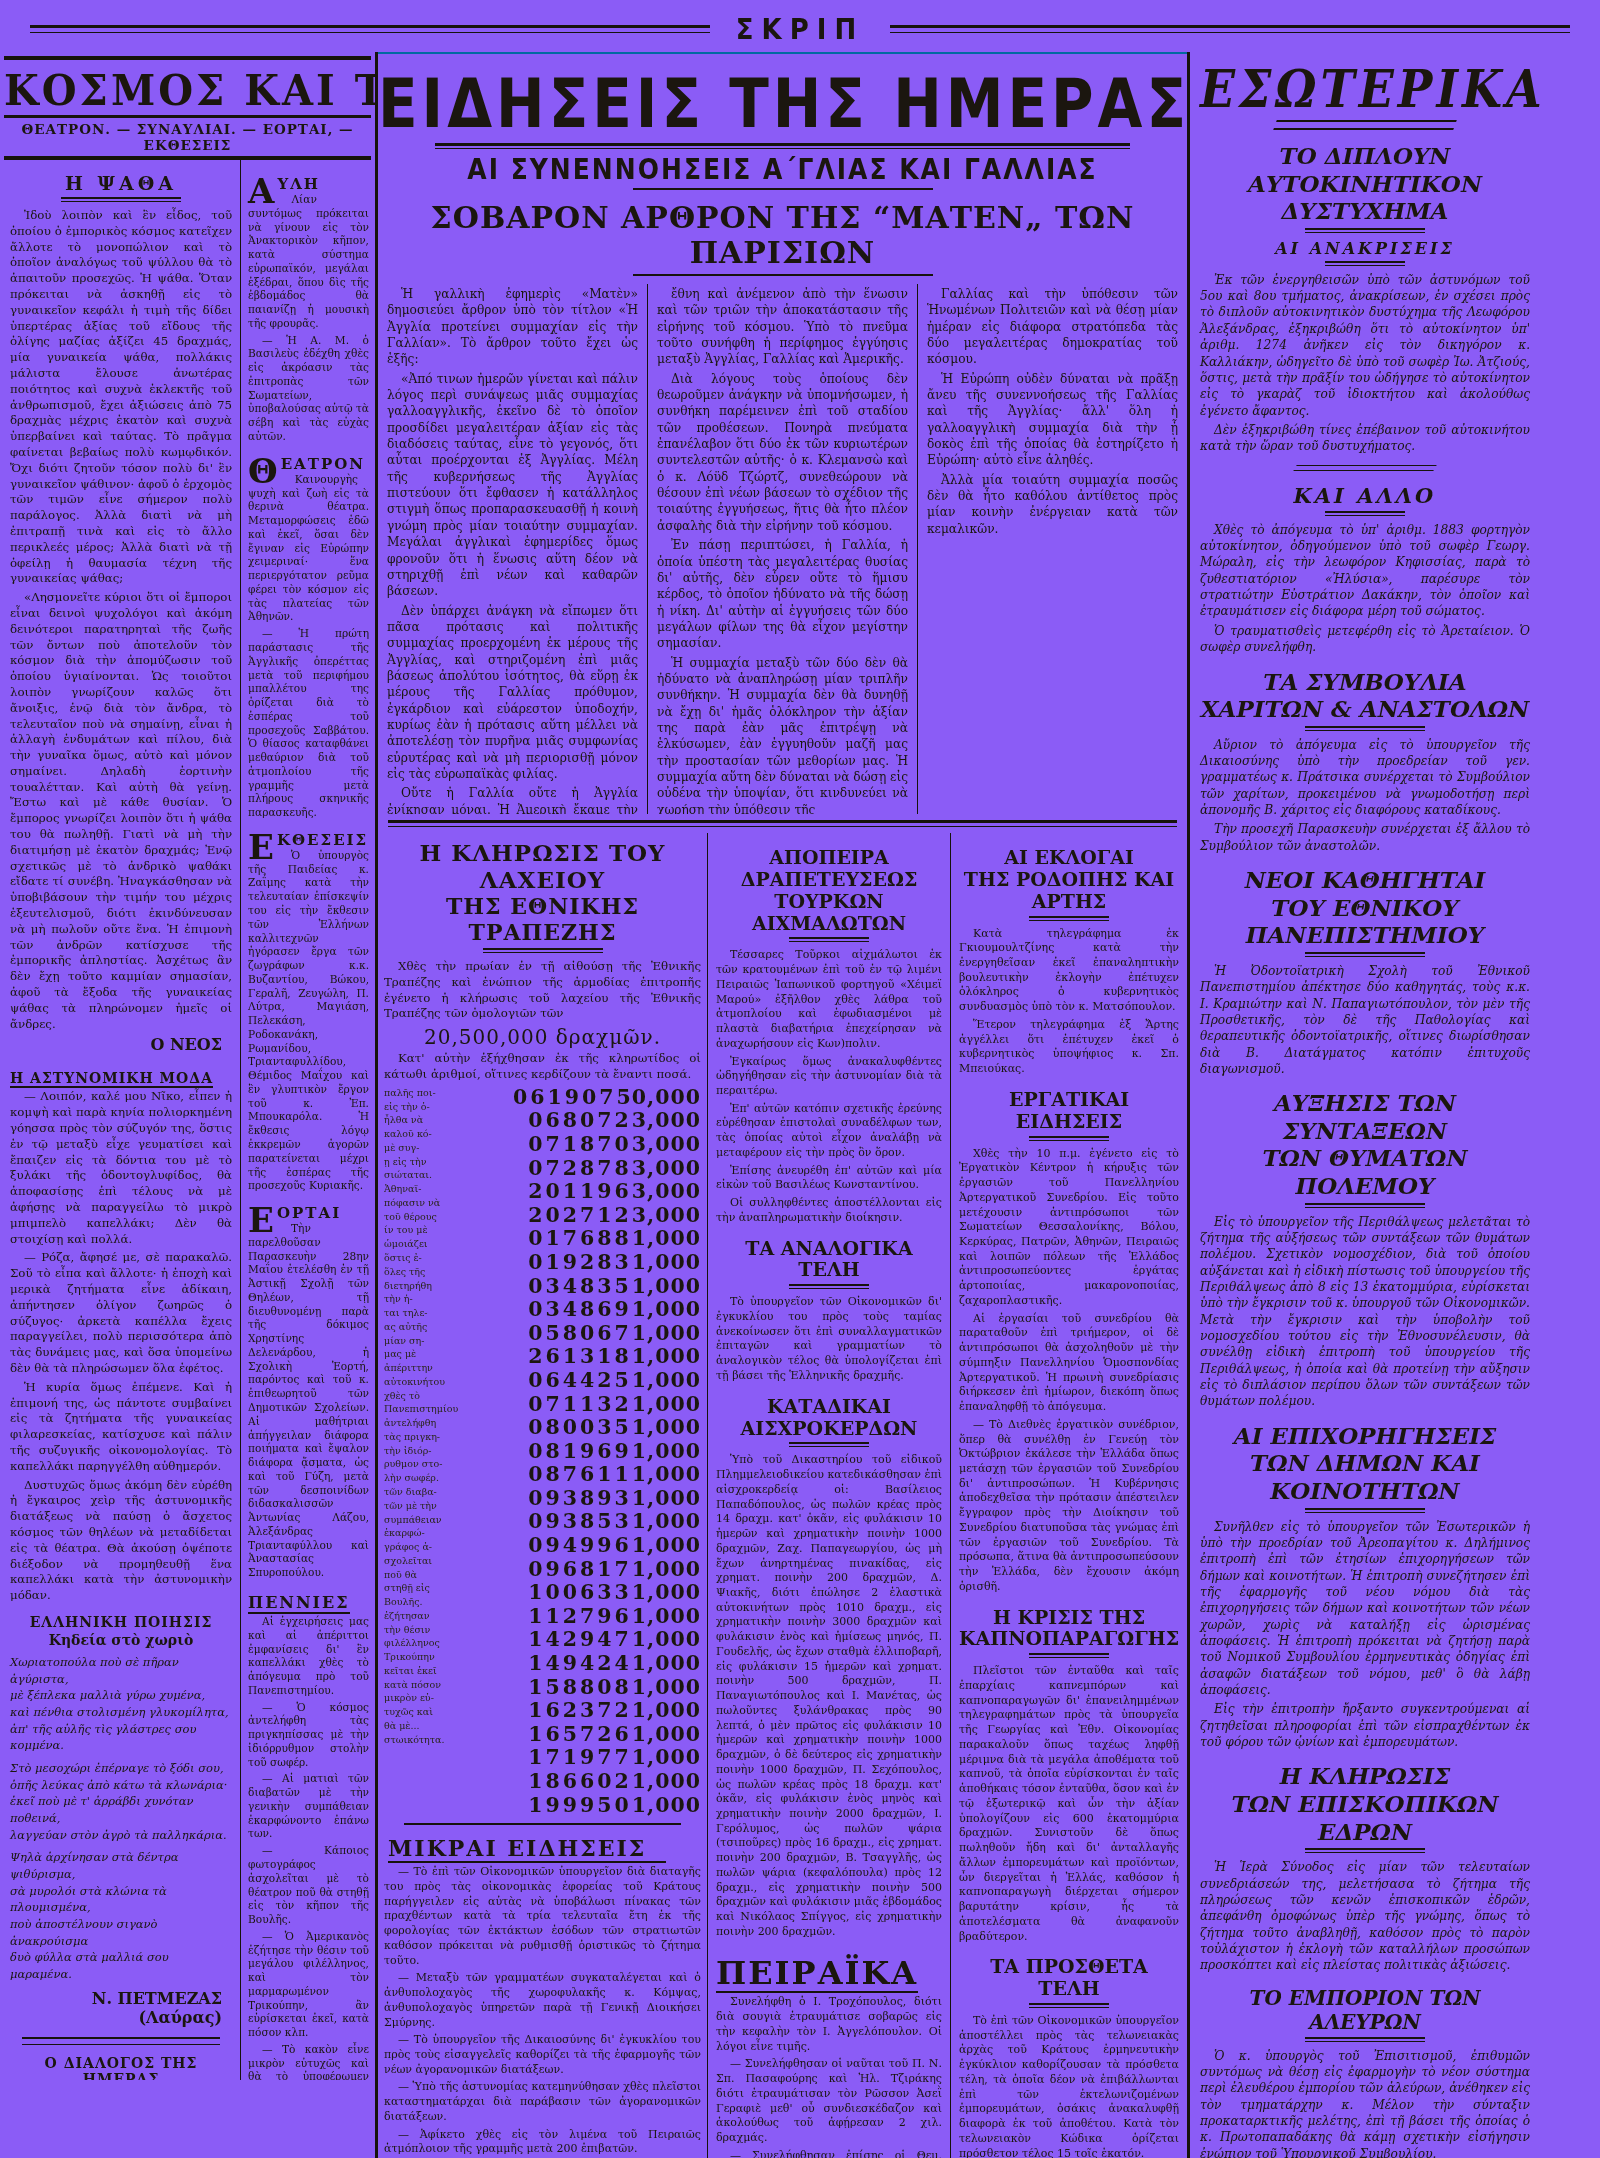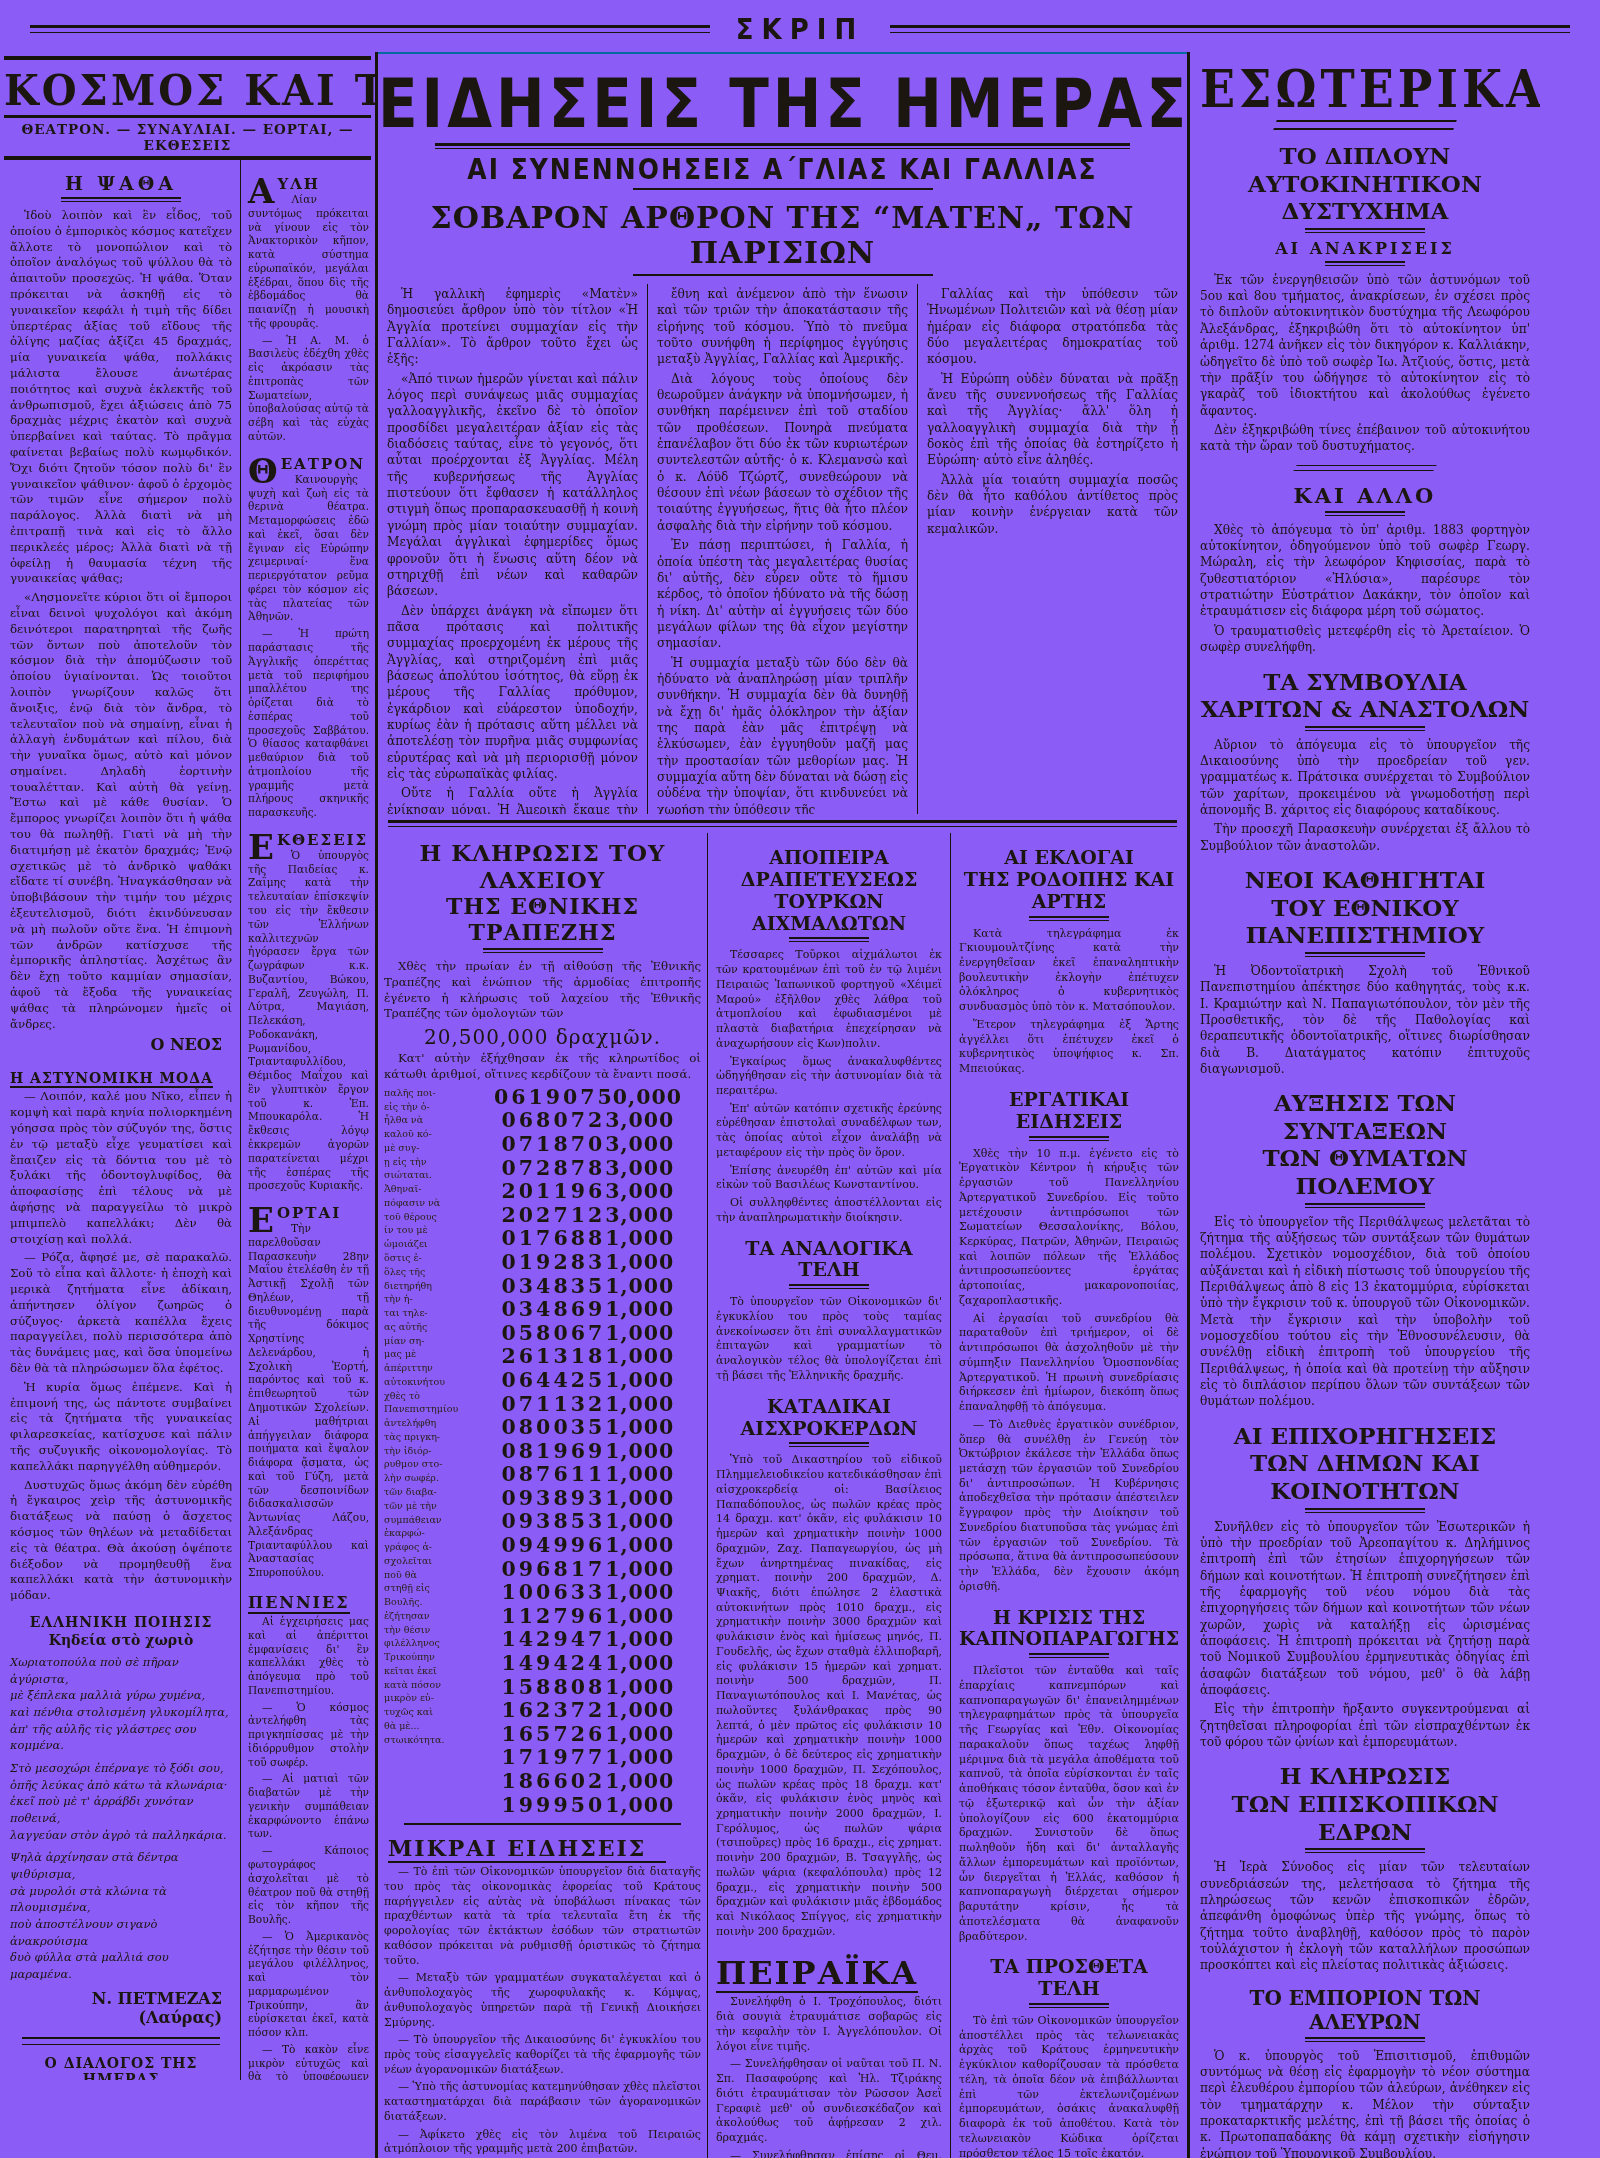--- a/index.html
+++ b/index.html
@@ -10,21 +10,21 @@
   }
   
   .masthead { display:flex; align-items:center; height:46px; padding:6px 30px 0 30px; }
   .mast-line { flex:1; border-top:3px solid #17130d; border-bottom:1px solid #17130d; height:4px; }
   .mast-title { font-family:"DejaVu Sans", sans-serif; font-weight:900; font-size:26px;
     letter-spacing:8px; padding:0 26px; transform:scaleY(1.1); }
   
   .main { display:flex; height:2106px; }
   .block-left  { width:378px; border-right:3px solid #17130d; box-sizing:border-box; overflow:hidden; }
   .block-center{ width:812px; border-right:3px solid #17130d; box-sizing:border-box; overflow:hidden; }
-  .block-right { width:350px; box-sizing:border-box; overflow:hidden; padding:0 10px; }
+  .block-right { width:350px; box-sizing:border-box; overflow:hidden; padding:0 10px;font-style:italic; }
   .under { width:120px; margin:3px auto 6px; border-top:2px solid #17130d; border-bottom:1px solid #17130d; height:2px; }
   .under.w80 { width:80px; }
   p.body { font-size:11.8px; line-height:1.34; text-align:justify; margin:0 0 3px; text-indent:14px; }
   .small p.body { font-size:11px; }
   
   .kt-header { border-top:4px solid #17130d; border-bottom:3px solid #17130d; margin:4px 4px 0; }
   .kt-title { font-family:"DejaVu Serif", serif; font-weight:900; font-size:40px; text-align:center;
     letter-spacing:3px; padding:6px 0 2px; transform:scaleY(1.05); white-space:nowrap; }
   .kt-sub { border-top:3px solid #17130d; font-weight:700; font-size:13.5px; text-align:center;
     letter-spacing:1px; padding:3px 0; border-bottom:1px solid #17130d; }
@@ -59,21 +59,21 @@
   .center-bottom { display:flex; height:1330px; }
   .ccol1 { width:330px; border-right:1px solid #17130d; padding:2px 6px; box-sizing:border-box; overflow:hidden; }
   .ccol2 { width:243px; border-right:1px solid #17130d; padding:2px 8px; box-sizing:border-box; overflow:hidden; }
   .ccol3 { flex:1; padding:2px 8px; overflow:hidden; }
   .lot-h1 { text-align:center; font-weight:900; font-size:23px; letter-spacing:1px; margin-top:4px; }
   .lot-h2 { text-align:center; font-weight:900; font-size:22px; letter-spacing:1px; }
   .lot-amount { text-align:center; font-weight:400; font-size:20px; letter-spacing:1px; margin:2px 0; }
   .lot-wrap { display:flex; }
   .lot-side { width:74px; font-size:9.5px; line-height:1.45; white-space:pre-line; color:#2a241b; overflow:hidden; }
   .lot-table { flex:1; }
-  .lot-row { display:flex; justify-content:center; font-weight:900; font-size:20.5px; line-height:23.6px;margin-left:17px; }
+  .lot-row { display:flex; justify-content:flex-end; font-weight:900; font-size:20.5px; line-height:23.6px;margin-left:17px; }
   .lot-num { letter-spacing:3px; }
   .lot-prize { letter-spacing:1px; }
   .mikrai-title { text-align:left; font-weight:900; font-size:22px; letter-spacing:2px; margin:10px 0 2px 4px;
     border-bottom:2px solid #17130d; display:inline-block; padding-right:20px; }
   .sec2-title { text-align:center; font-weight:900; font-size:19px; line-height:1.15; margin:12px 0 2px; }
   
   .eso-title { font-weight:900; font-size:46px; text-align:center; letter-spacing:4px;
     margin-top:10px; transform:scaleY(1.15); }
   .eso-squig { width:180px; height:6px; margin:4px auto 2px; border-top:2px solid #17130d; border-bottom:2px solid #17130d; transform:skewX(-20deg); }
   .r-h1 { text-align:center; font-weight:900; font-size:23px; line-height:1.2; margin-top:12px; }

